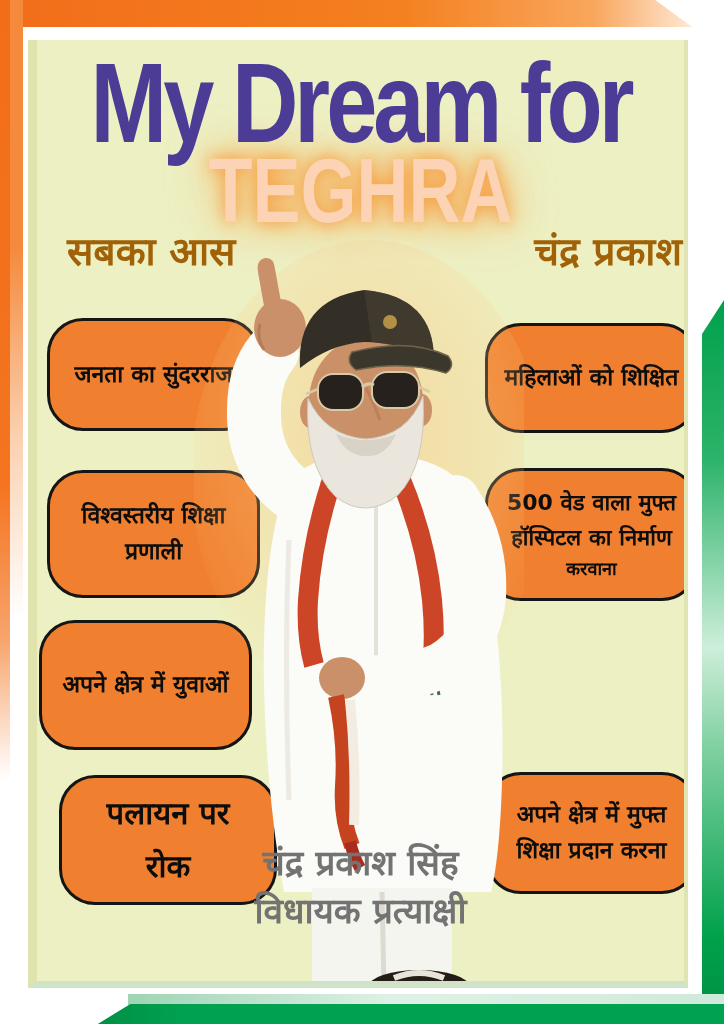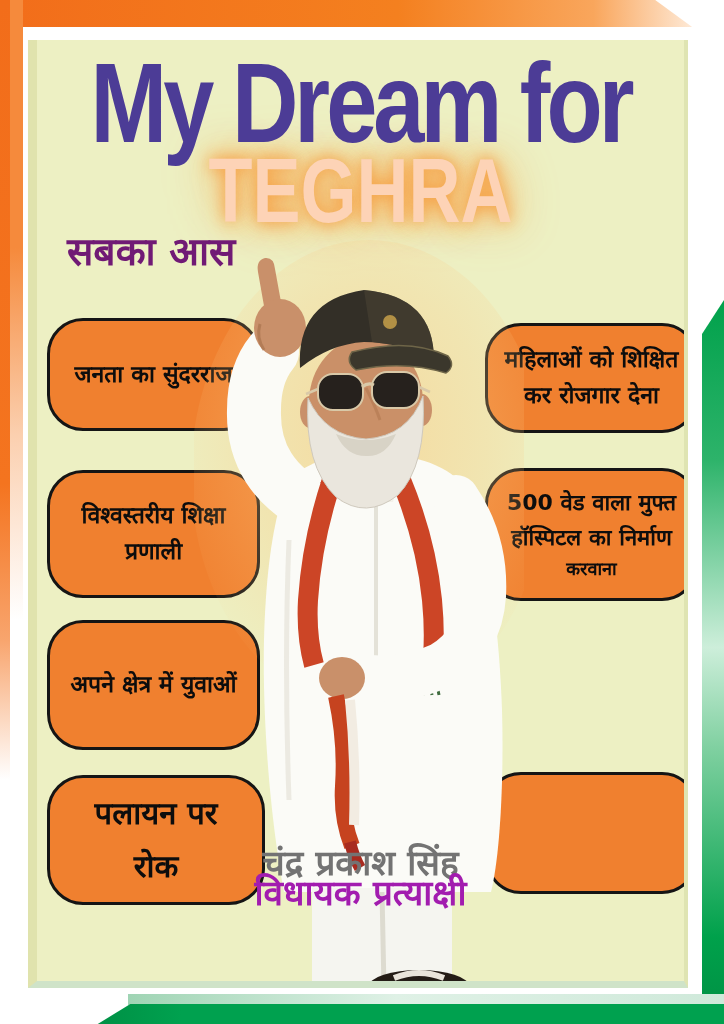--- a/index.html
+++ b/index.html
@@ -51,21 +51,21 @@
     transform:scaleY(1.22);transform-origin:top center;white-space:nowrap;
   }
   .subtitle{
     position:absolute;left:0;top:99px;width:100%;text-align:center;z-index:1;
     font-family:"Liberation Sans","DejaVu Sans",sans-serif;
     font-weight:700;font-size:72px;letter-spacing:0px;color:#fdd3b6;
     transform:scaleY(1.25);transform-origin:top center;white-space:nowrap;
     text-shadow:0 0 14px #f79a3a,0 0 30px rgba(247,154,58,.8),0 0 48px rgba(247,154,58,.45);
   }
   .heading{
-    position:absolute;top:183px;z-index:2;color:#701a75;
+    position:absolute;top:183px;z-index:2;color:#a16207;
     font-weight:700;font-size:39px;white-space:nowrap;
   }
   .heading.left{left:30px;}
   .heading.right{right:2px;}
   
   .box{
     position:absolute;z-index:1;background:#f0802f;border:3px solid #151515;
     border-radius:36px;box-sizing:border-box;padding:6px 8px;
     display:flex;flex-direction:column;justify-content:center;align-items:center;
     text-align:center;color:#0d0d0d;font-weight:700;
@@ -73,67 +73,69 @@
   .box .box-line{display:block;font-size:23px;line-height:1.55;white-space:nowrap;}
   .box.big .box-line{font-size:31px;line-height:1.7;}
   
   .figure{position:absolute;left:157px;top:200px;width:330px;height:770px;z-index:2;}
   
   .footer-name,.footer-designation,.footer-credential{
     position:absolute;left:0;width:100%;text-align:center;z-index:3;
     font-weight:700;white-space:nowrap;
   }
   .footer-name{top:798px;font-size:35px;color:#737373;}
-  .footer-designation{top:828px;font-size:35px;color:#a21caf;}
+  .footer-designation{top:846px;font-size:35px;color:#737373;}
   .footer-credential{top:880px;font-size:37px;color:#141414;}
 </style>
 </head>
 <body>
 
 <div class="page">
 
   <div class="band-top"></div>
   <div class="stripe-left-outer"></div>
   <div class="stripe-left-inner"></div>
   <div class="stripe-right"></div>
   <div class="mint-strip"></div>
   <div class="band-bottom"></div>
 
   <div class="card">
 
     <div class="title">My Dream for</div>
     <div class="subtitle">TEGHRA</div>
 
     <div class="heading left">सबका आस</div>
+    <div class="heading right">चंद्र प्रकाश</div>
 
     <div class="box" style="left:10px;top:278px;width:213px;height:113px">
       <span class="box-line">जनता का सुंदरराज</span>
     </div>
     <div class="box" style="left:10px;top:430px;width:213px;height:128px">
       <span class="box-line">विश्वस्तरीय शिक्षा</span>
       <span class="box-line">प्रणाली</span>
     </div>
-    <div class="box" style="left:10px;top:580px;width:213px;height:130px">
+    <div class="box" style="left:2px;top:580px;width:213px;height:130px">
       <span class="box-line">अपने क्षेत्र में युवाओं</span>
     </div>
-    <div class="box big" style="left:10px;top:735px;width:218px;height:130px">
+    <div class="box big" style="left:22px;top:735px;width:218px;height:130px">
       <span class="box-line">पलायन पर</span>
       <span class="box-line">रोक</span>
     </div>
 
     <div class="box" style="left:448px;top:283px;width:213px;height:110px">
       <span class="box-line">महिलाओं को शिक्षित</span>
-      <span class="box-line">कर रोजगार देना</span>
     </div>
     <div class="box" style="left:448px;top:428px;width:213px;height:133px">
       <span class="box-line" style="font-size:22px">500 वेड वाला मुफ्त</span>
       <span class="box-line" style="font-size:22px">हॉस्पिटल का निर्माण</span>
       <span class="box-line" style="font-size:18px">करवाना</span>
     </div>
     <div class="box" style="left:448px;top:732px;width:213px;height:122px">
+      <span class="box-line">अपने क्षेत्र में मुफ्त</span>
+      <span class="box-line">शिक्षा प्रदान करना</span>
     </div>
 
     <svg class="figure" viewBox="0 0 330 770" aria-hidden="true">
       <defs>
         <radialGradient id="halo" cx="50%" cy="42%" r="60%">
           <stop offset="0%" stop-color="rgba(251,200,130,0.55)"></stop>
           <stop offset="55%" stop-color="rgba(251,200,130,0.28)"></stop>
           <stop offset="100%" stop-color="rgba(251,200,130,0)"></stop>
         </radialGradient>
       </defs>

